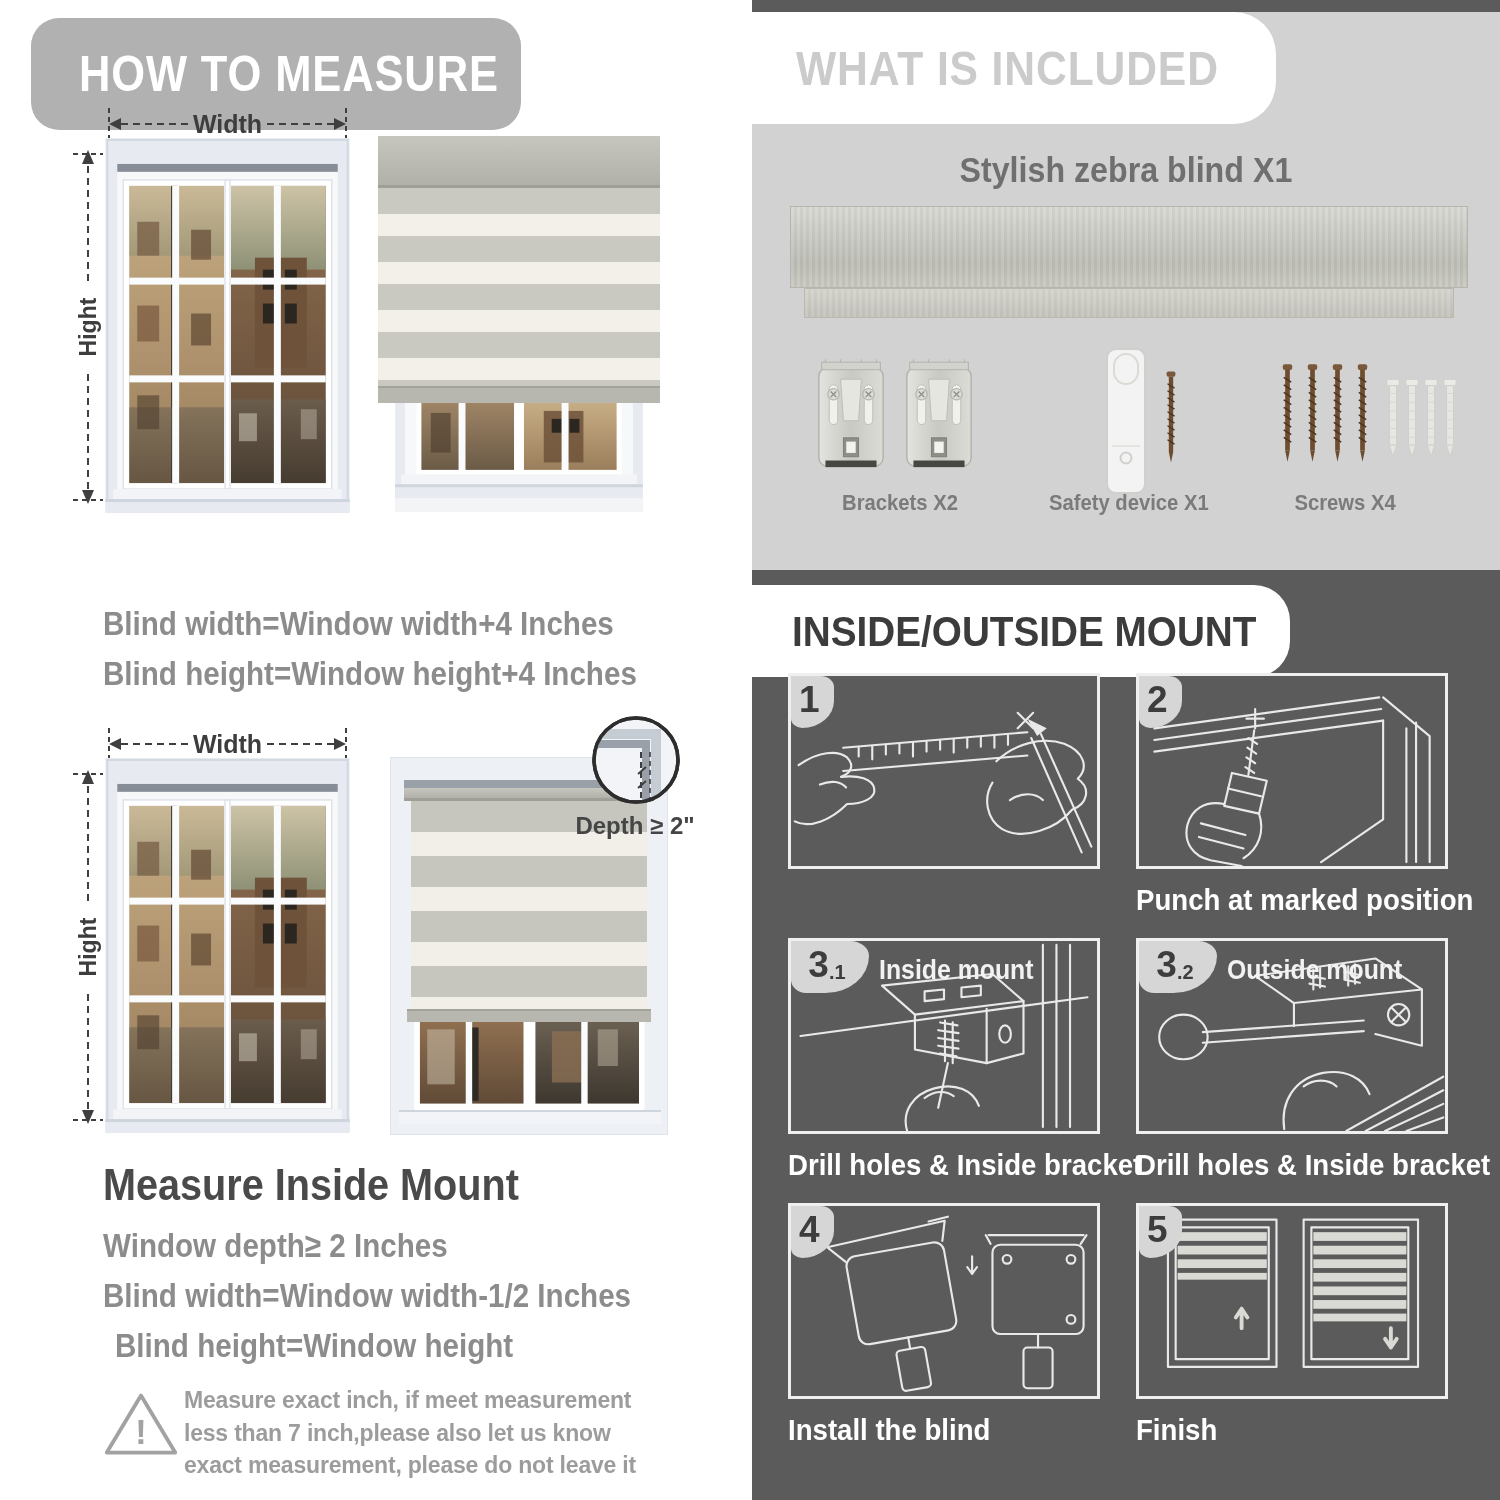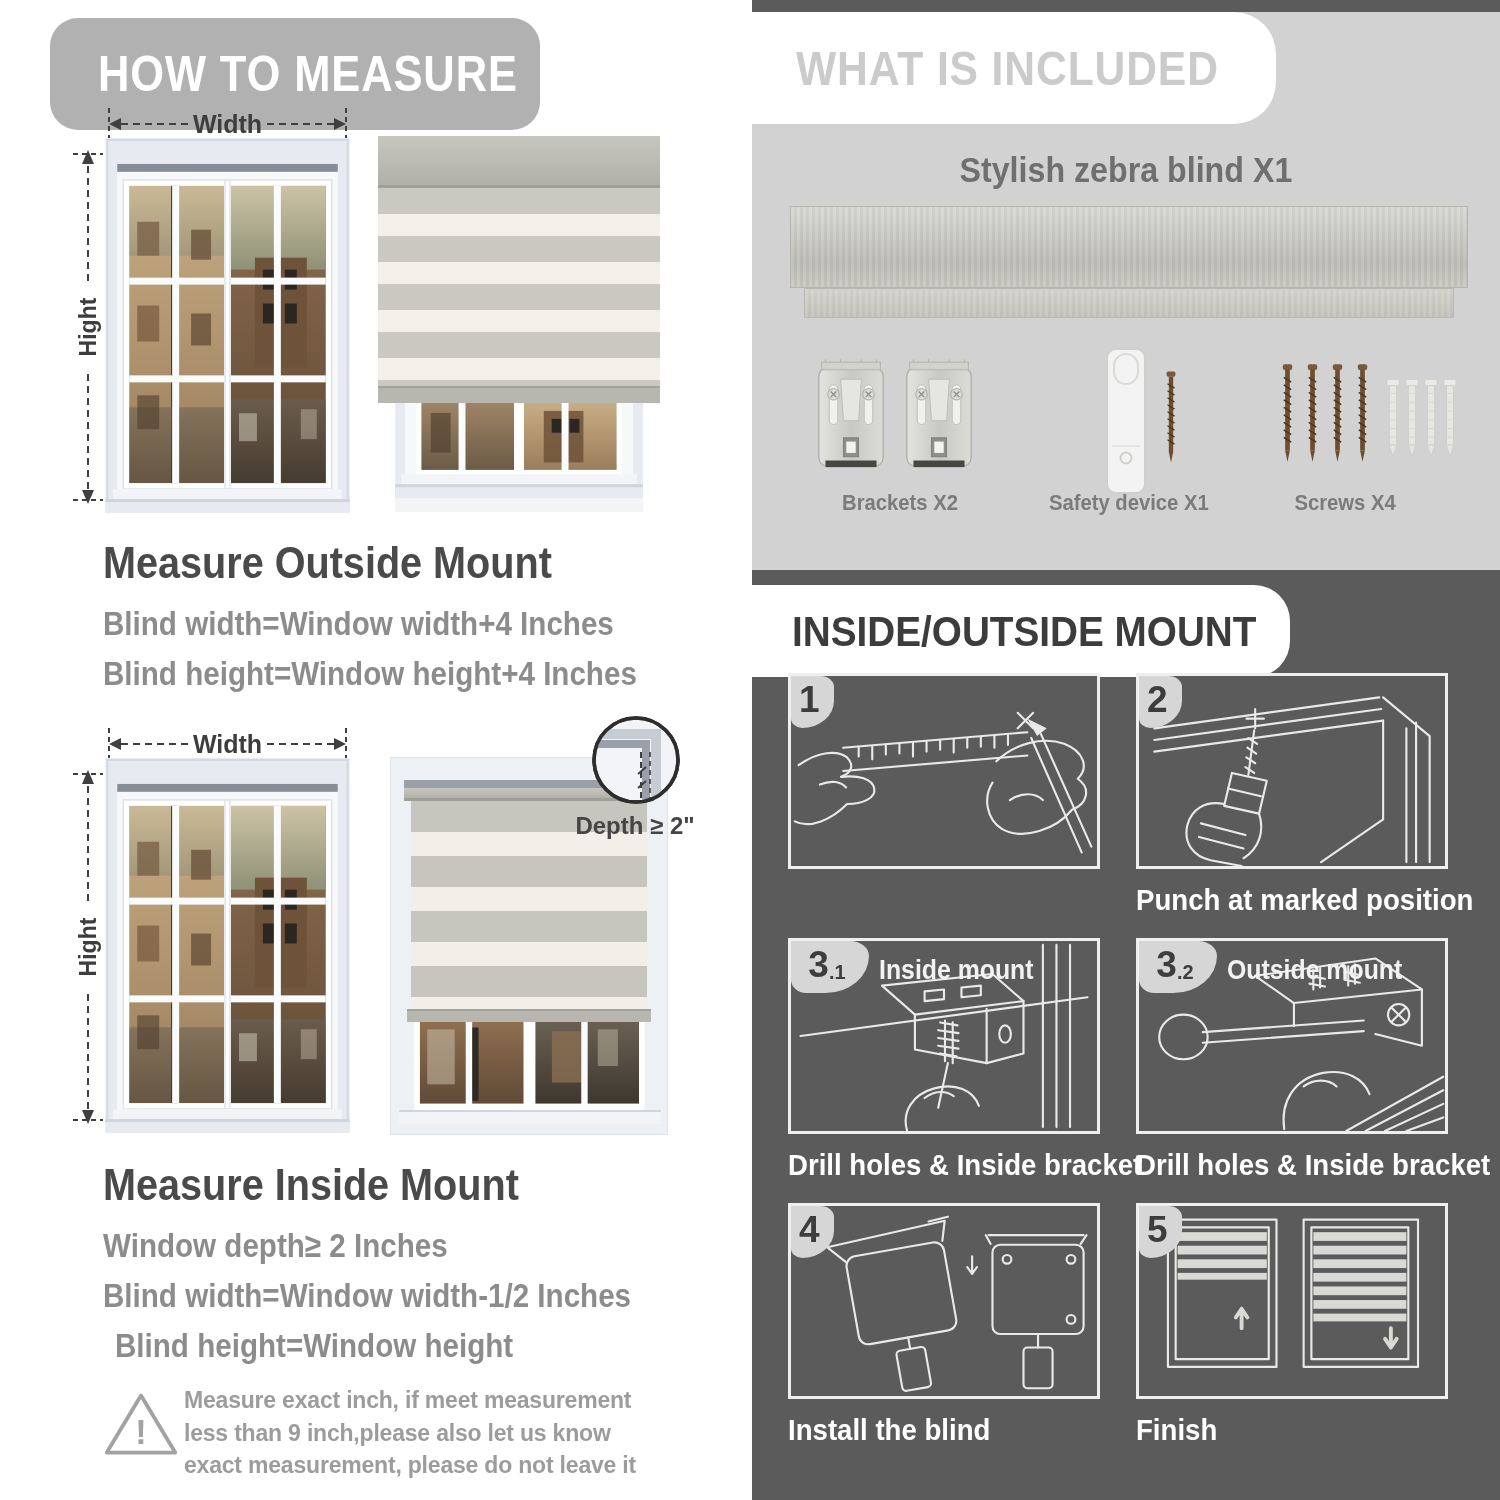--- a/index.html
+++ b/index.html
@@ -4,21 +4,21 @@
 <style>
   html,body{margin:0;padding:0;background:#fff;}
   .stage{position:relative;width:1500px;height:1500px;background:#fff;overflow:hidden;
          font-family:"Liberation Sans",sans-serif;}
   .abs{position:absolute;}
   .cond{display:inline-block;transform:scaleX(.87);transform-origin:0 50%;white-space:nowrap;}
   .cond90{display:inline-block;transform:scaleX(.9);transform-origin:0 50%;white-space:nowrap;}
   .condc{display:inline-block;transform:scaleX(.92);transform-origin:50% 50%;white-space:nowrap;}
 
   
-  .banner{left:50px;top:18px;width:490px;height:112px;background:#b1b1b1;border-radius:28px;
+  .banner{left:31px;top:18px;width:490px;height:112px;background:#b1b1b1;border-radius:28px;
           line-height:112px;padding-left:48px;box-sizing:border-box;}
   .banner span{font-size:50px;font-weight:bold;color:#ffffff;letter-spacing:1px;}
   .sec-title{font-size:44px;font-weight:bold;color:#4a4a4a;}
   .f-line{font-size:34px;font-weight:bold;color:#8c8c8c;}
   .dim-label{font-size:25px;font-weight:bold;color:#3d3d3d;}
   .note-text{font-size:23px;font-weight:bold;color:#9c9c9c;line-height:1.42;letter-spacing:-.2px;}
 
   
   .blindA{left:378px;top:136px;width:282px;height:376px;}
   .cassette{background:linear-gradient(180deg,#c6c6bf,#b1b1aa);border-bottom:3px solid #9f9f98;box-sizing:border-box;}
@@ -250,23 +250,20 @@
 
   <div class="abs blindA">
     <div class="abs cassette" style="left:0;top:0;width:282px;height:52px;"></div>
     <div class="abs stripesA" style="left:0;top:52px;width:282px;height:198px;"></div>
     <div class="abs railbar" style="left:0;top:250px;width:282px;height:17px;"></div>
     <svg class="abs" style="left:16px;top:267px;width:250px;height:109px;">
         <use href="#sym-winbottom"></use>
       </svg>
   </div>
 
-  <div class="abs" style="left:103px;top:538px;">
-    <span class="sec-title cond90">Measure Outside Mount</span>
-  </div>
   <div class="abs" style="left:103px;top:604px;">
     <span class="f-line cond">Blind width=Window width+4 Inches</span>
   </div>
   <div class="abs" style="left:103px;top:654px;">
     <span class="f-line cond">Blind height=Window height+4 Inches</span>
   </div>
 
   <div class="abs" style="left:105px;top:728px;width:245px;height:30px;">
     <svg viewBox="0 0 245 30" style="position:absolute;inset:0;width:100%;height:100%;">
       <g stroke="#3f3f3f" stroke-width="2" fill="none">
@@ -340,21 +337,21 @@
   <div class="abs" style="left:103px;top:1326px;margin-left:12px;">
     <span class="f-line cond">Blind height=Window height</span>
   </div>
 
   <div class="abs" style="left:102px;top:1388px;width:78px;height:74px;">
     <svg viewBox="0 0 82 76" style="width:100%;height:100%;">
       <path d="M41 7 L77 67 L5 67 Z" fill="none" stroke="#a2a2a2" stroke-width="4" stroke-linejoin="round"></path>
       <text x="41" y="58" text-anchor="middle" font-size="36" font-weight="bold" fill="#a2a2a2" font-family="Liberation Sans, sans-serif">!</text>
     </svg>
   </div>
-  <div class="abs note-text" style="left:184px;top:1384px;width:472px;">Measure exact inch, if meet measurement less than 9 inch,please also let us know exact measurement, please do not leave it</div>
+  <div class="abs note-text" style="left:184px;top:1384px;width:472px;">Measure exact inch, if meet measurement less than 7 inch,please also let us know exact measurement, please do not leave it</div>
 
   <div class="abs rcol">
     <div class="abs rt-topbar"></div>
 
     <div class="abs rt-light">
       <div class="abs pill1">
         <span class="cond">WHAT IS INCLUDED</span>
       </div>
       <div class="abs blind-label">
         <span class="condc">Stylish zebra blind X1</span>

